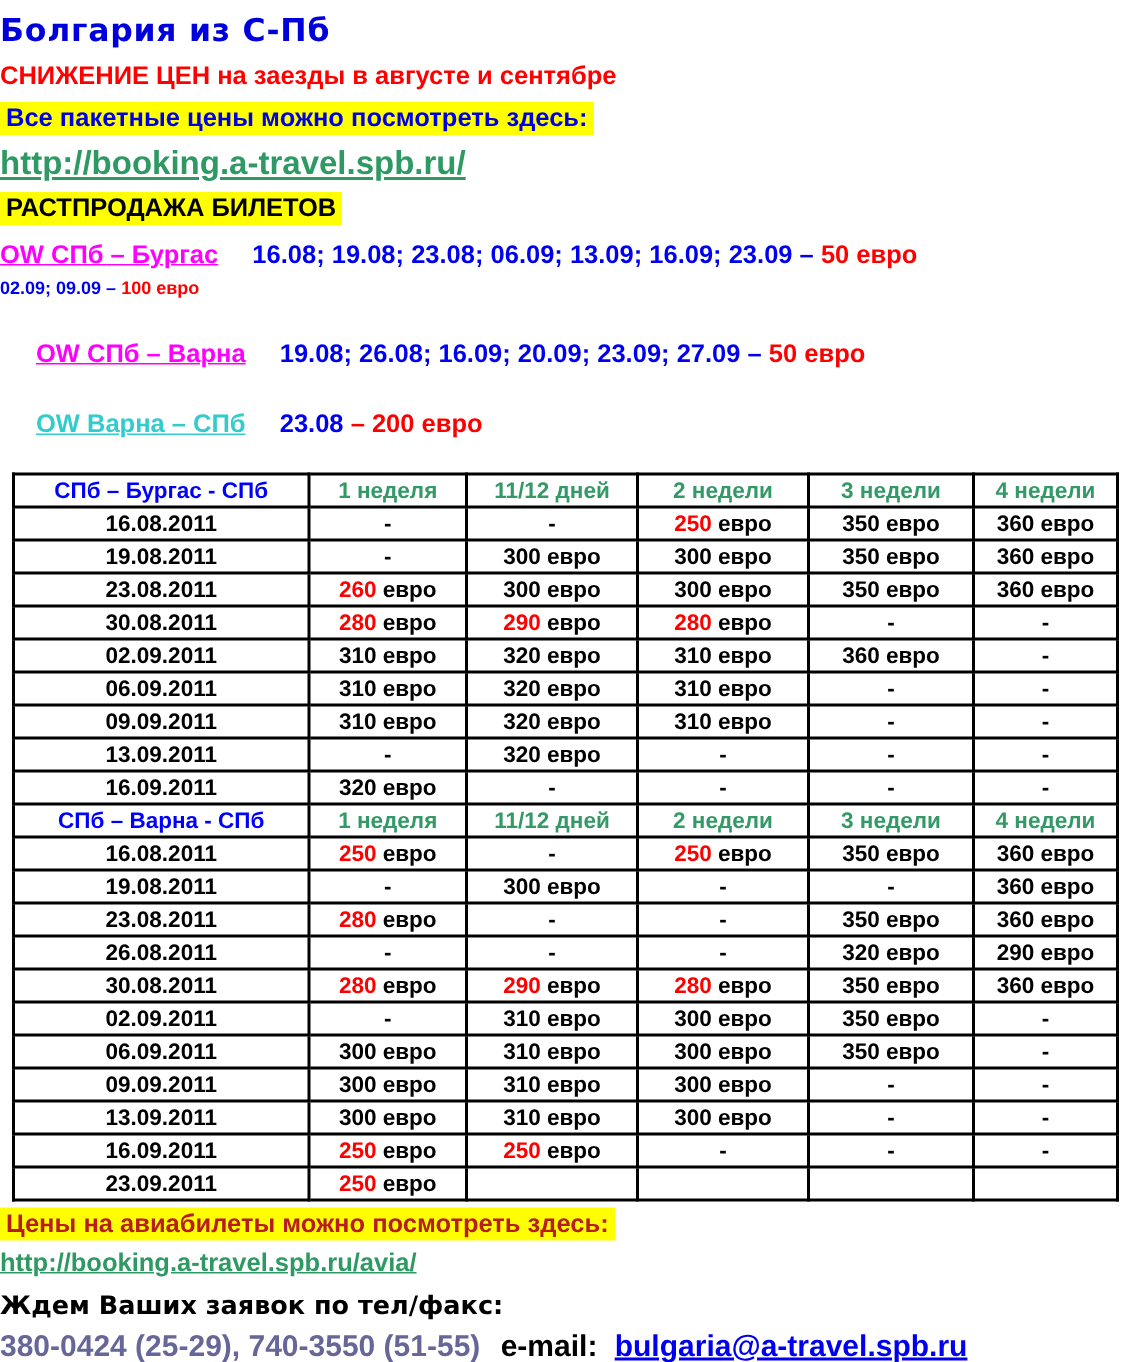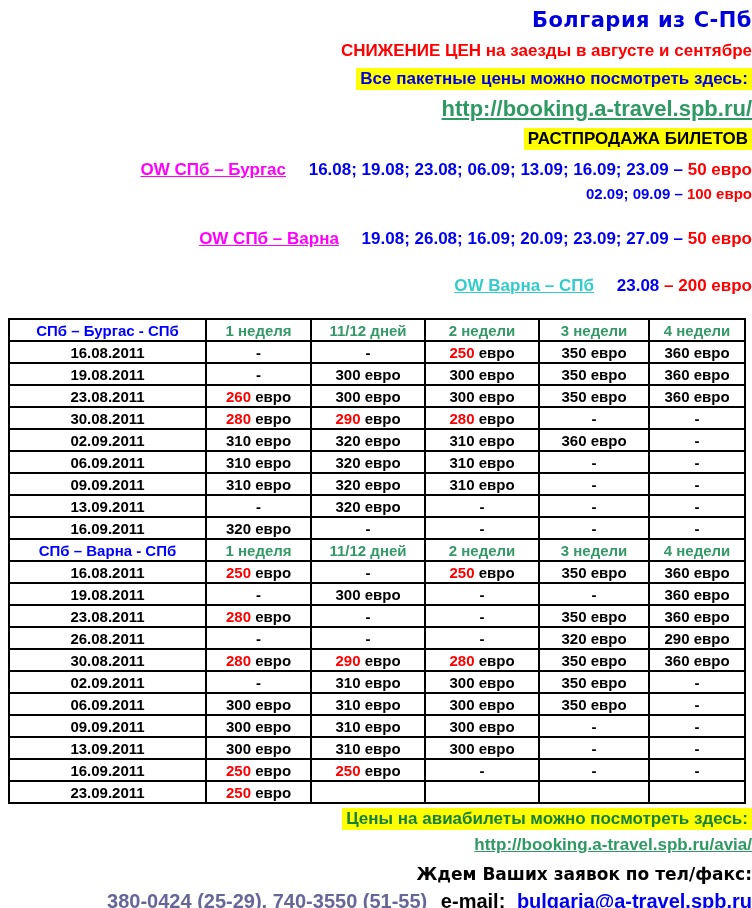--- a/index.html
+++ b/index.html
@@ -4,21 +4,21 @@
 <style>
   html,body{margin:0;padding:0;}
   body{
     width:752px;height:908px;
     background:#ffffff;
     font-family:"Liberation Sans", sans-serif;
     font-weight:bold;
     color:#000;
     overflow:hidden;
   }
-  .center{text-align:right;}
+  .center{text-align:left;}
   .page-title{
     margin-top:8px;
     font-family:"DejaVu Sans", sans-serif;
     font-size:21px;
     color:#0000DD;
     letter-spacing:0.5px;
   }
   .subtitle{
     margin-top:9px;
     font-size:17px;
@@ -46,41 +46,41 @@
   }
   .ow-line.gap{margin-top:27px;padding-left:24px;}
   .ow-route{
     text-decoration:underline;
     margin-right:18px;
   }
   .ow-route.magenta{color:#FF00FF;}
   .ow-route.teal{color:#33CCCC;}
   .ow-dates{color:#0000F0;}
   .ow-price{color:#FF0000;}
-  .ow-subline{margin-top:5px;font-size:15px;}
+  .ow-subline{margin-top:5px;font-size:12px;}
   table.prices{
     border-collapse:collapse;
     margin:22px 8px 0 8px;
     width:736px;
     table-layout:fixed;
   }
   table.prices th, table.prices td{
     border:2px solid #000;
     height:20px;
     padding:0 2px;
     text-align:center;
     font-size:15px;
     font-weight:bold;
     font-family:"Liberation Sans", sans-serif;
   }
   th.route-cell{color:#0000FF;}
   th.col-head{color:#339966;}
   td .red{color:#FF0000;}
   .footer-avia{margin-top:4px;font-size:17px;}
-  .footer-avia .hl-yellow{color:#15803d;}
+  .footer-avia .hl-yellow{color:#b91c1c;}
   .footer-url{margin-top:5px;font-size:17px;}
   .footer-requests{
     margin-top:9px;
     font-size:17px;
     font-family:"DejaVu Sans", sans-serif;
     color:#000;
   }
   .footer-contacts{
     margin-top:6px;
     font-size:20px;

